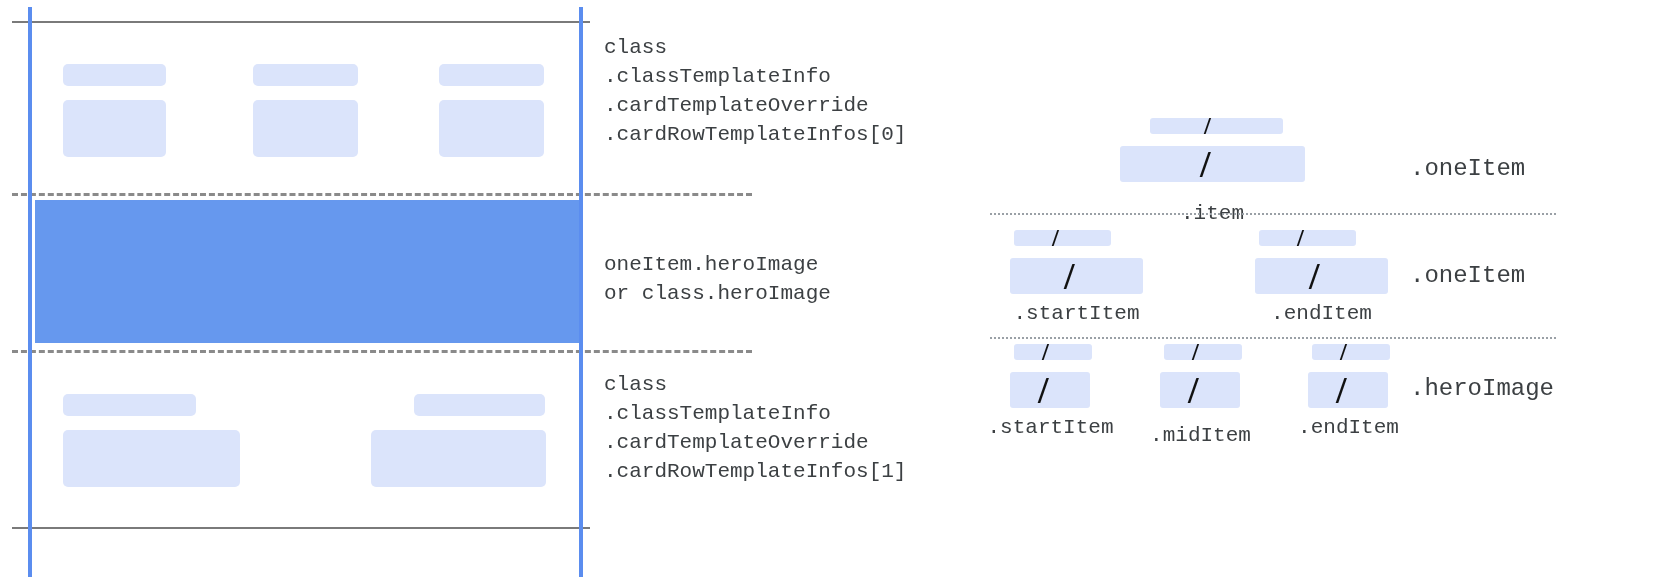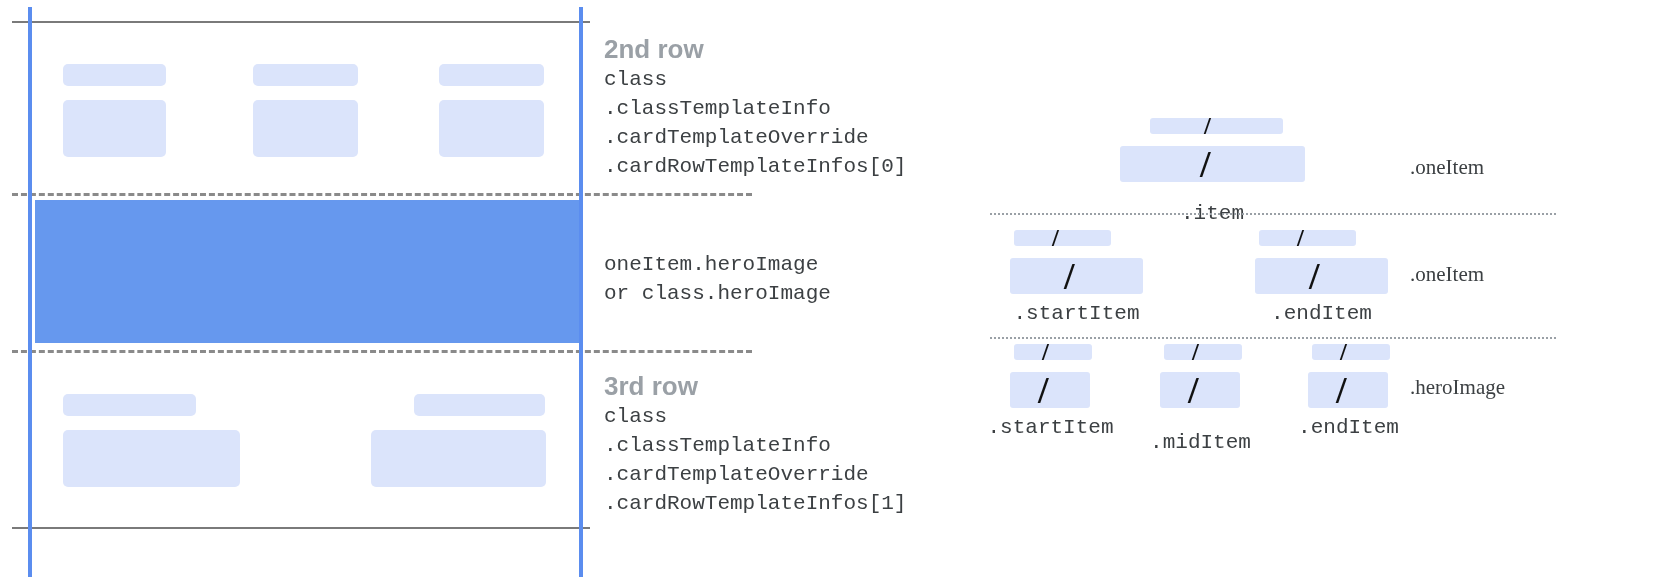--- a/index.html
+++ b/index.html
@@ -145,22 +145,22 @@
   .slot-label {
     position: absolute;
     font-family: "Liberation Mono", monospace;
     font-size: 21px;
     color: #3c4043;
     white-space: nowrap;
     text-align: center;
   }
   .group-label {
     position: absolute;
-    font-family: Liberation Serif, serif;
-    font-size: 21px;
+    font-family: Liberation Mono, monospace;
+    font-size: 24px;
     color: #3c4043;
     white-space: nowrap;
   }
 </style>
 </head>
 <body>
 
 <div id="left-panel">
 
   <div class="card-surface"></div>
@@ -191,34 +191,32 @@
 
     <div class="ph" style="left:414px; top:394px; width:131px; height:22px;"></div>
     <div class="ph" style="left:371px; top:430px; width:175px; height:57px;"></div>
   </div>
 
   <div class="guide-v left"></div>
   <div class="guide-v right"></div>
 </div>
 
 <div class="anno" style="top:33px;">
-  <div class="anno-title">2nd row</div>
   <div class="anno-code">class
 .classTemplateInfo
 .cardTemplateOverride
 .cardRowTemplateInfos[0]</div>
 </div>
 
 <div class="anno" style="top:250px;">
   <div class="anno-code">oneItem.heroImage
 or class.heroImage</div>
 </div>
 
 <div class="anno" style="top:370px;">
-  <div class="anno-title">3rd row</div>
   <div class="anno-code">class
 .classTemplateInfo
 .cardTemplateOverride
 .cardRowTemplateInfos[1]</div>
 </div>
 
 <div id="right-panel">
 
   <div>
     <div class="slot" style="left:160px; top:118px;">
@@ -272,21 +270,21 @@
       <div class="slot-label" style="left:-36px; top:72px; width:153px;">.startItem</div>
     </div>
 
     <div class="slot" style="left:200px; top:344px;">
       <div class="bar-top" style="left:4px; top:0; width:78px; height:16px;">
         <span class="slash" style="left:28px; top:-6px; font-size:27px;">/</span>
       </div>
       <div class="bar-main" style="left:0px; top:28px; width:80px; height:36px;">
         <span class="slash" style="left:28px; top:-1px; font-size:38px;">/</span>
       </div>
-      <div class="slot-label" style="left:-24px; top:87px; width:129px;">.midItem</div>
+      <div class="slot-label" style="left:-24px; top:80px; width:129px;">.midItem</div>
     </div>
 
     <div class="slot" style="left:348px; top:344px;">
       <div class="bar-top" style="left:4px; top:0; width:78px; height:16px;">
         <span class="slash" style="left:28px; top:-6px; font-size:27px;">/</span>
       </div>
       <div class="bar-main" style="left:0px; top:28px; width:80px; height:36px;">
         <span class="slash" style="left:28px; top:-1px; font-size:38px;">/</span>
       </div>
       <div class="slot-label" style="left:-24px; top:72px; width:129px;">.endItem</div>

